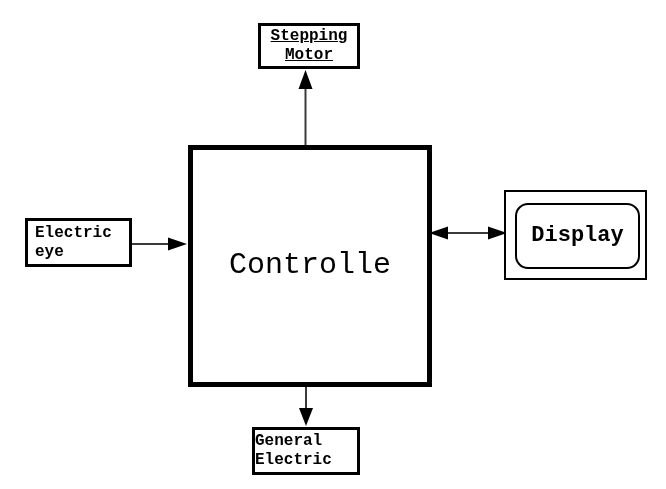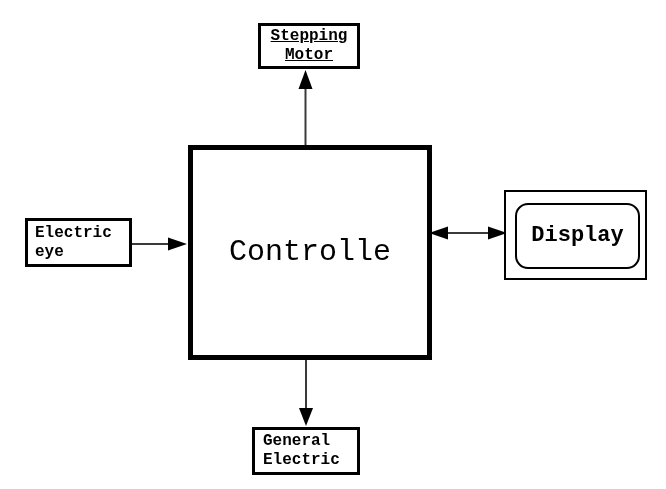--- a/index.html
+++ b/index.html
@@ -14,31 +14,31 @@
   .arrows polygon { fill:var(--ink); }
   .node {
     position:absolute; box-sizing:border-box; background:var(--background);
     border:3px solid var(--ink); display:flex; align-items:center;
     font-weight:bold; white-space:pre-line; line-height:1.18; font-size:16px;
   }
   .node .label { white-space:pre-line; }
   #node-stepping-motor { left:258px; top:23px; width:102px; height:46px; justify-content:center; text-align:center;text-decoration:underline; }
   #node-electric-eye   { left:25px;  top:218px; width:107px; height:49px; padding-left:7px; }
   #node-controller {
-    left:188px; top:145px; width:244px; height:215px; border-width:5px;
+    left:188px; top:145px; width:244px; height:242px; border-width:5px;
     justify-content:center; text-align:center; font-size:30px; font-weight:normal;
   }
   #node-display-outer  { left:504px; top:190px; width:143px; height:90px; border-width:2px; }
   #node-display-inner {
     position:absolute; left:9px; top:11px; width:121px; height:62px;
     border:2px solid var(--ink); border-radius:13px; background:var(--background);
     display:flex; align-items:center; justify-content:center;
     font-size:22px; font-weight:bold;
   }
-  #node-general-electric { left:252px; top:427px; width:108px; height:48px; padding-left:8px; }
+  #node-general-electric { left:252px; top:427px; width:108px; height:48px; }
 </style>
 </head>
 <body>
 
 <div class="canvas">
 
   <svg class="arrows" viewBox="0 0 666 489" xmlns="http://www.w3.org/2000/svg">
     <g>
       <line x1="305.5" y1="147" x2="305.5" y2="87"></line>
       <polygon points="305.5,70 298.5,89 312.5,89"></polygon>

